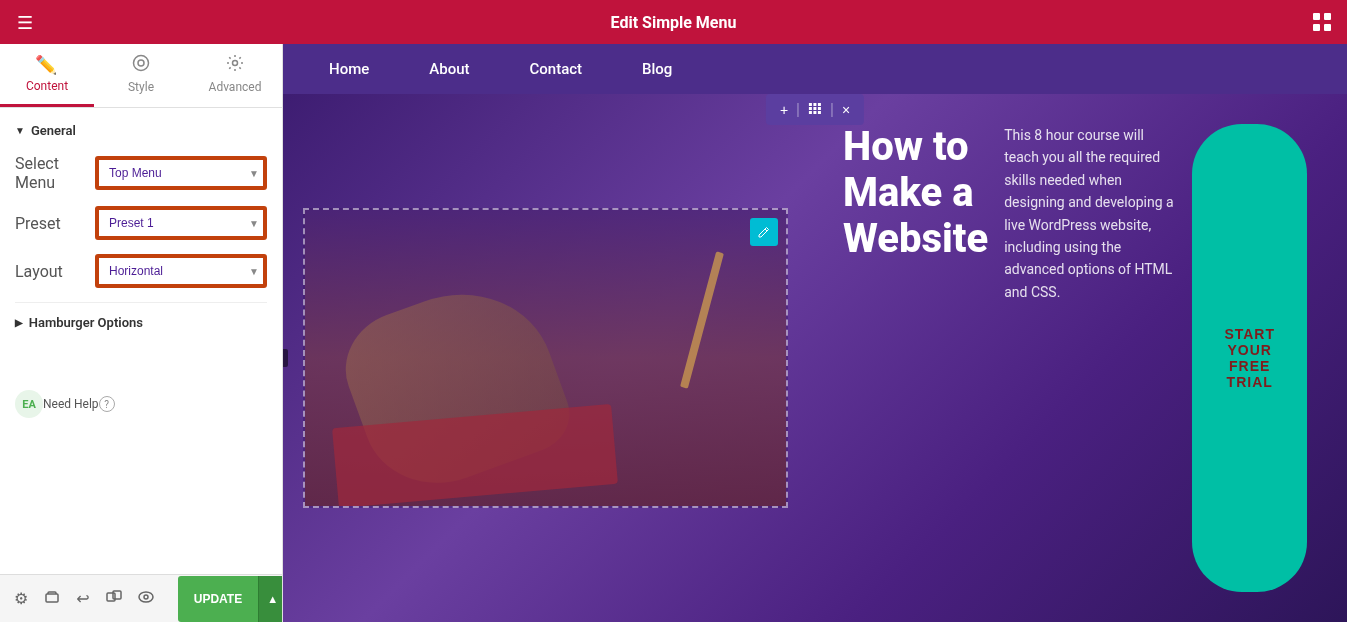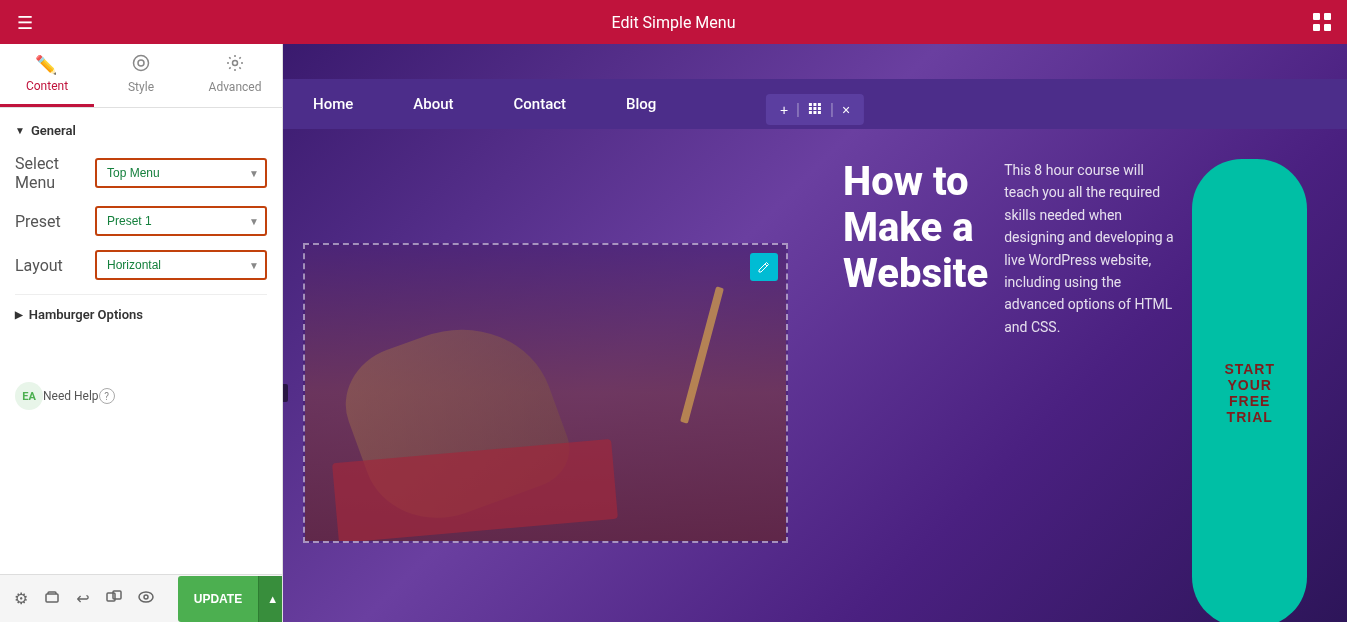--- a/index.html
+++ b/index.html
@@ -19,21 +19,21 @@
       align-items: center;
       justify-content: center;
       color: white;
       font-size: 18px;
       cursor: pointer;
     }
     .top-bar-title {
       flex: 1;
       color: white;
       font-size: 16px;
-      font-weight: 400;
+      font-weight: 700;
       text-align: center;
     }
     .top-bar-grid {
       width: 50px;
       display: flex;
       align-items: center;
       justify-content: center;
       color: white;
       font-size: 18px;
       cursor: pointer;
@@ -117,25 +117,25 @@
       position: relative;
     }
     .select-wrapper {
       position: relative;
       display: flex;
       align-items: center;
     }
     .select-box {
       width: 100%;
       padding: 6px 28px 6px 10px;
-      border: 2px solid #c2410c;
+      border: 4px solid #c2410c;
       border-radius: 3px;
       background: #fff;
       font-size: 12px;
-      color: #15803d;
+      color: #4c1d95;
       appearance: none;
       cursor: pointer;
     }
     .select-arrow {
       position: absolute;
       right: 8px;
       color: #888;
       pointer-events: none;
       font-size: 10px;
     }
@@ -244,26 +244,25 @@
       background: linear-gradient(135deg, #3a1a6e 0%, #6a3fa0 40%, #4a2080 70%, #2d1559 100%);
       position: relative;
       overflow: hidden;
     }
 
     
     .nav-bar {
       background: #4c2d8a;
       display: flex;
       align-items: center;
-      padding: 0 30px;
+      padding: 0 46px;
       height: 50px;
       gap: 60px;
       position: relative;
       z-index: 10;
-      margin-top: 35px;
     }
     .nav-item {
       color: white;
       font-size: 15px;
       font-weight: 500;
       cursor: pointer;
       padding: 5px 0;
     }
 
     

